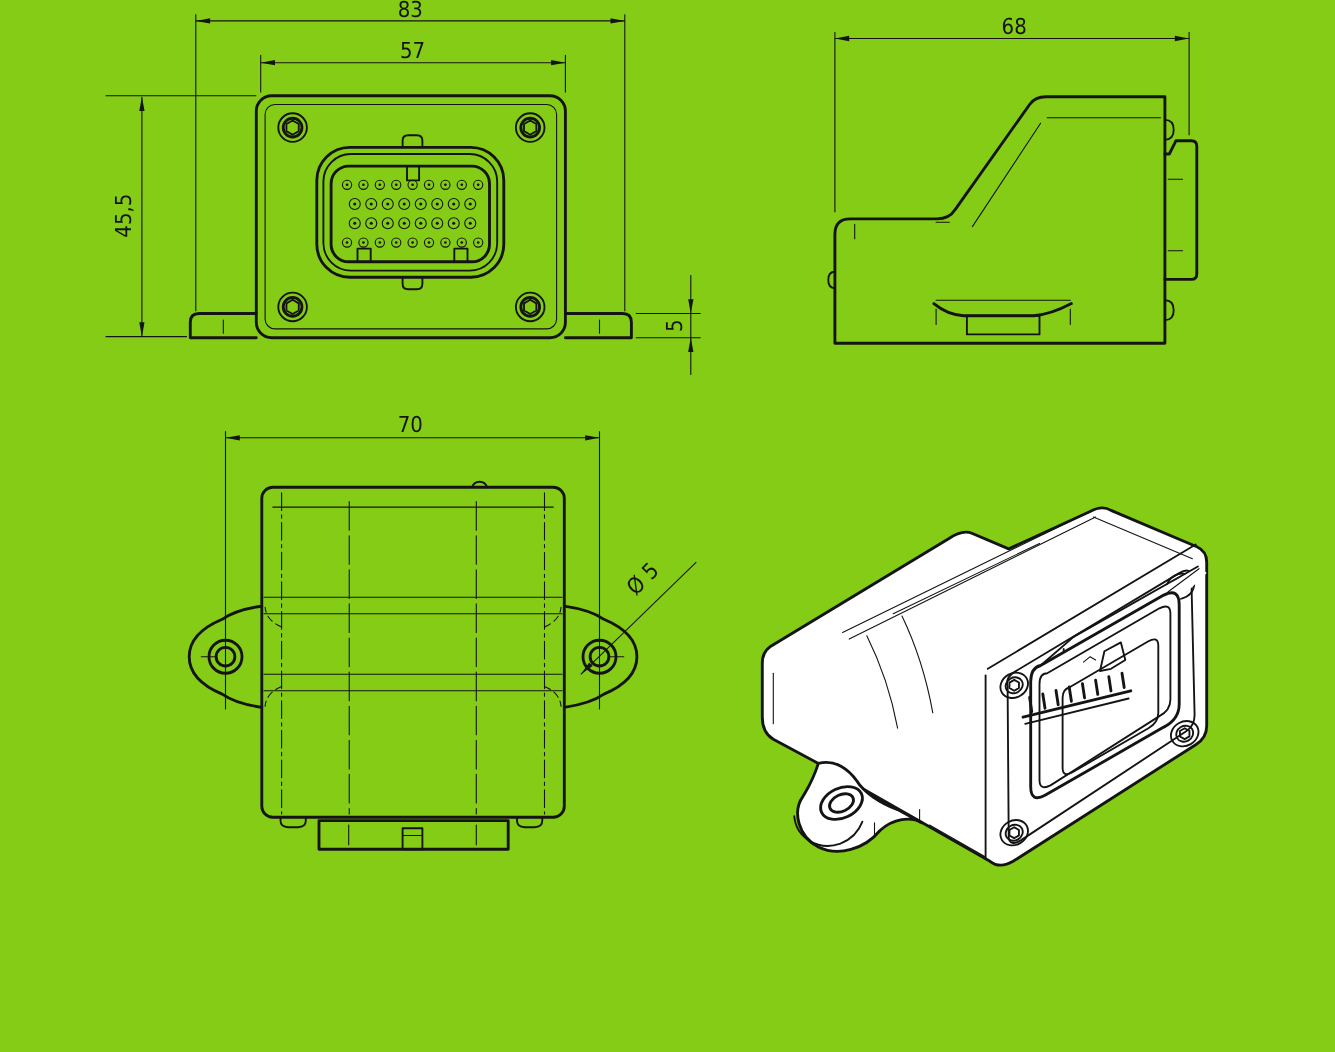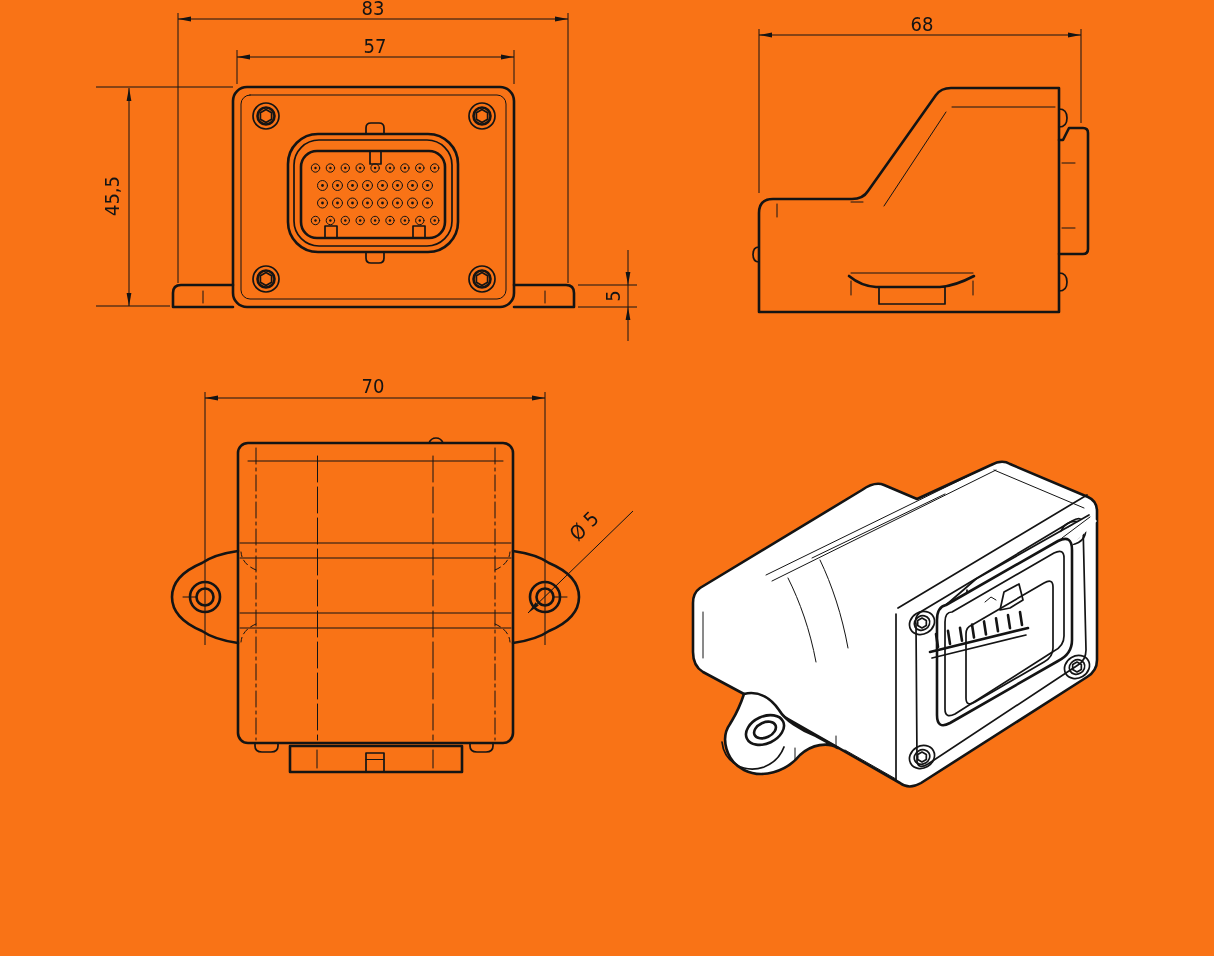--- a/index.html
+++ b/index.html
@@ -1,19 +1,19 @@
 <!DOCTYPE html>
 <html><head>
 <meta charset="utf-8">
 <style>
   html,body{margin:0;padding:0;background:#e8e8e8;}
   .canvas{
     position:relative;
     width:1214px;height:956px;
-    background:#f97316;
+    background:#84cc16;
     font-family:"DejaVu Sans", sans-serif;
     overflow:hidden;
   }
   svg{position:absolute;left:0;top:0;}
   svg text{
     font-family:"DejaVu Sans", sans-serif;
     font-size:20px;
     fill:#141414;
     font-stretch:condensed;
   }

